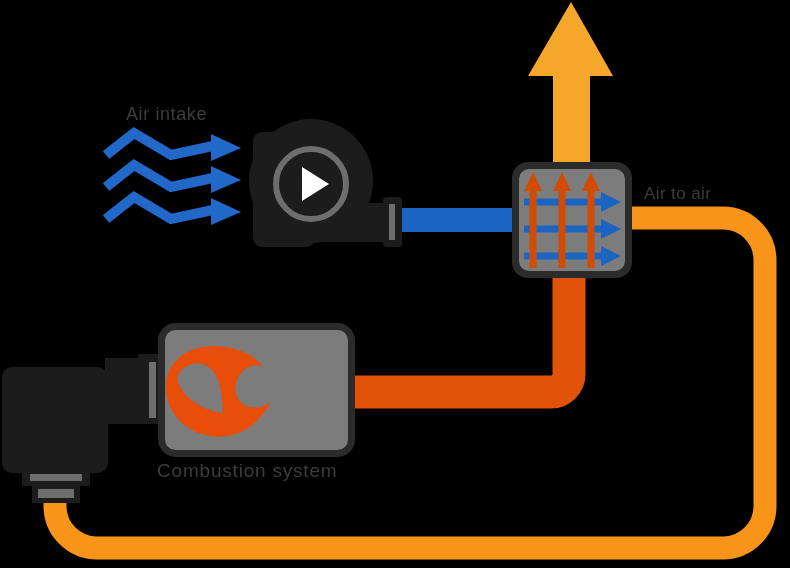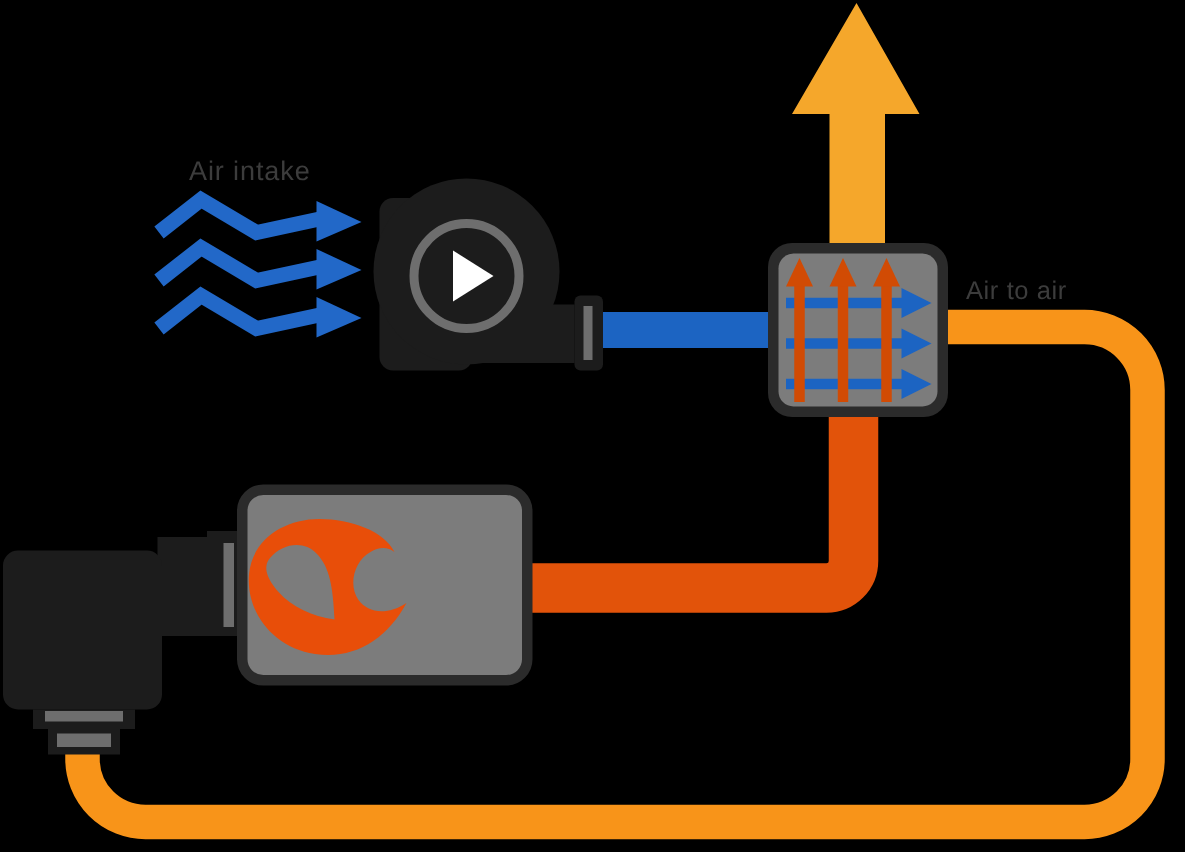--- a/index.html
+++ b/index.html
@@ -100,14 +100,15 @@
     </g>
 
   </svg>
 
   <div class="label label-air-intake">Air intake</div>
 
   <div class="label label-hx">
     <div>Air to air</div>
   </div>
 
+  <div class="label label-combustion">Combustion system</div>
 
 </div>
 
 </body></html>

